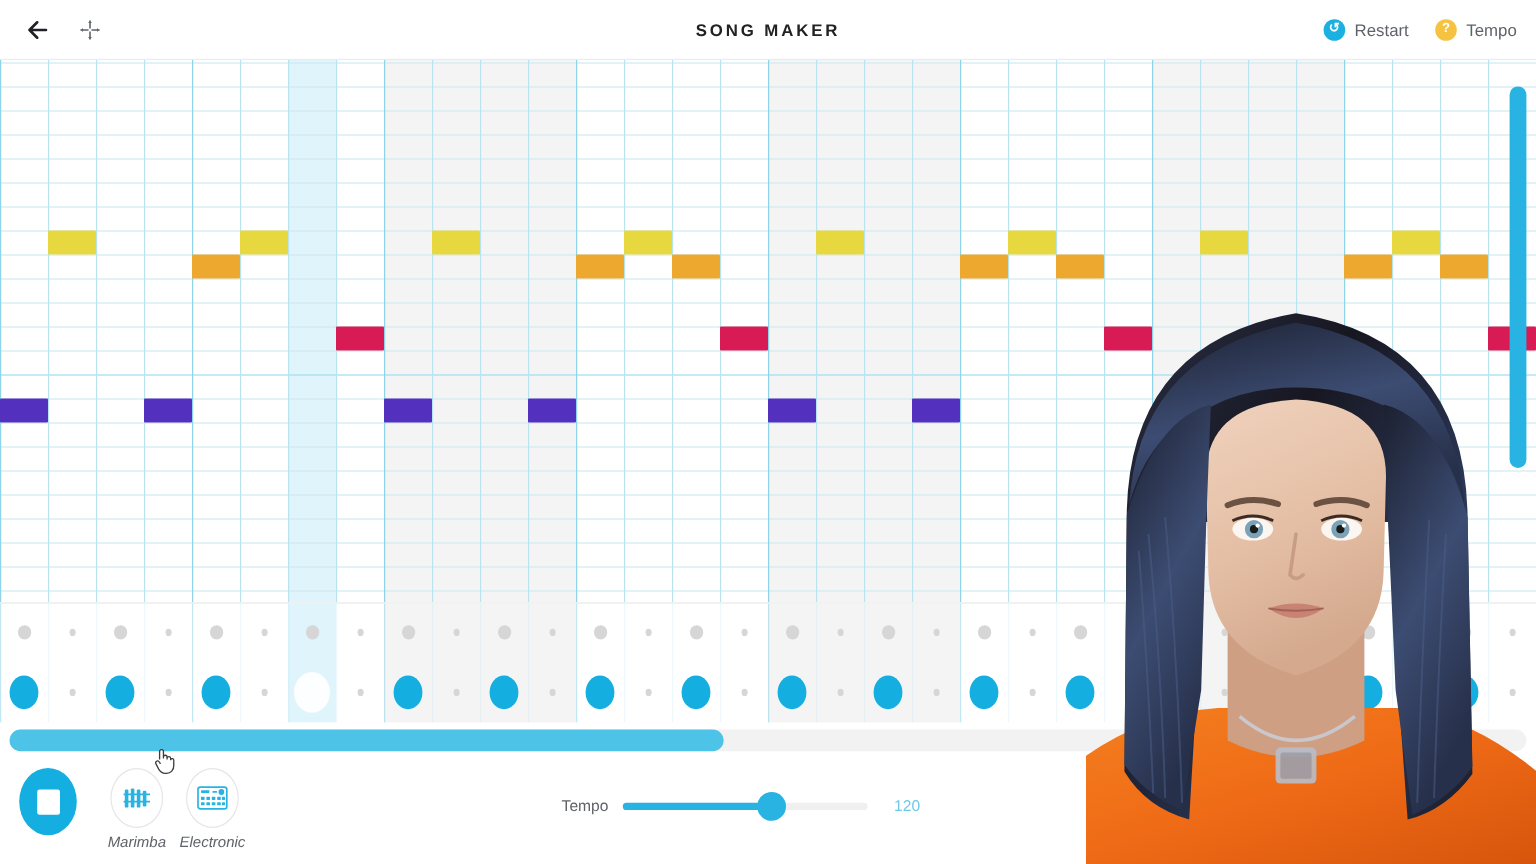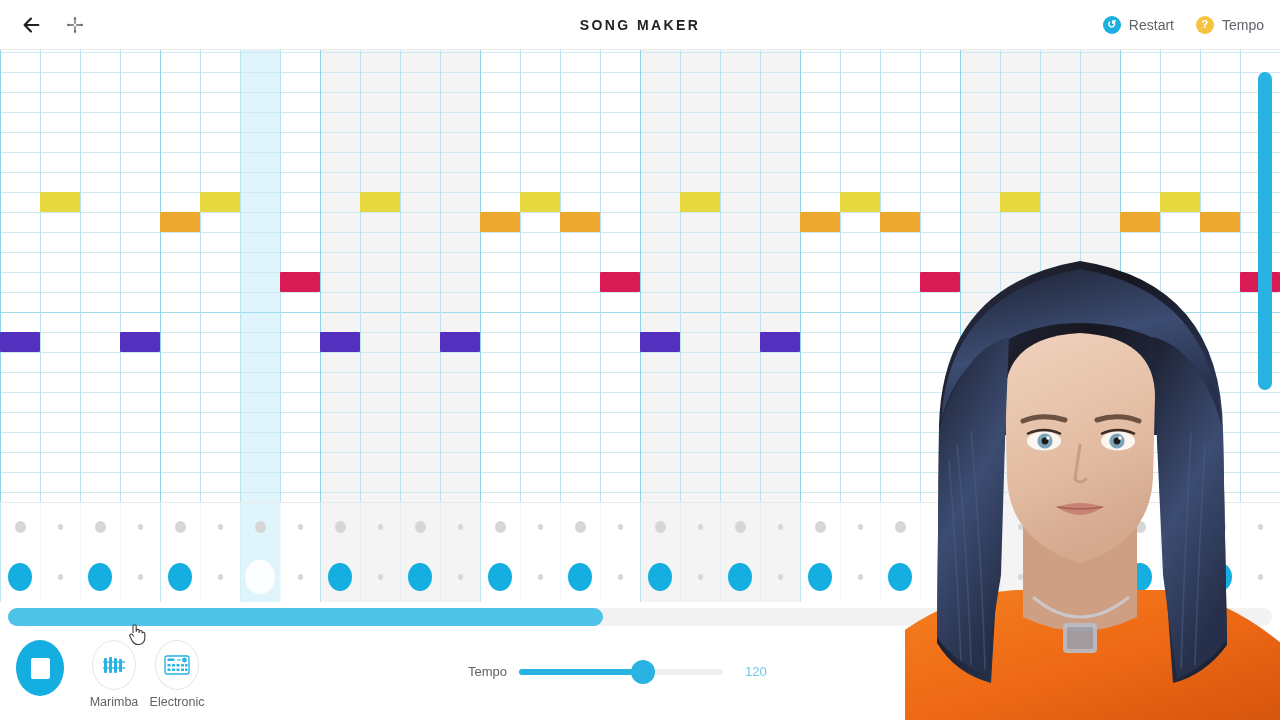--- a/index.html
+++ b/index.html
@@ -110,21 +110,21 @@
   .stop-square { width:19px; height:21px; background:#fff; border-radius:2px; }
 
   .instr {
     position:absolute; top:6px; width:52px;
     display:flex; flex-direction:column; align-items:center; cursor:pointer;
   }
   .instr-circle {
     width:44px; height:50px; border-radius:50%; border:1px solid #e6e6e6;
     display:flex; align-items:center; justify-content:center; background:#fff;
   }
-  .instr-label { margin-top:5px; font-size:12.5px; color:#5f6368; white-space:nowrap; }
+  .instr-label { margin-top:5px; font-size:12.5px; color:#5f6368; white-space:nowrap;font-style:italic; }
 
   .tempo-group {
     position:absolute; left:468px; top:30px; display:flex; align-items:center; gap:12px;
   }
   .tempo-label { font-size:13px; color:#5f6368; }
   .tempo-track {
     position:relative; width:204px; height:6px; border-radius:3px; background:#f0f0f0;
     cursor:pointer;
   }
   .tempo-fill { position:absolute; left:0; top:0; height:6px; border-radius:3px; background:#29b3e3; width:122px; }

